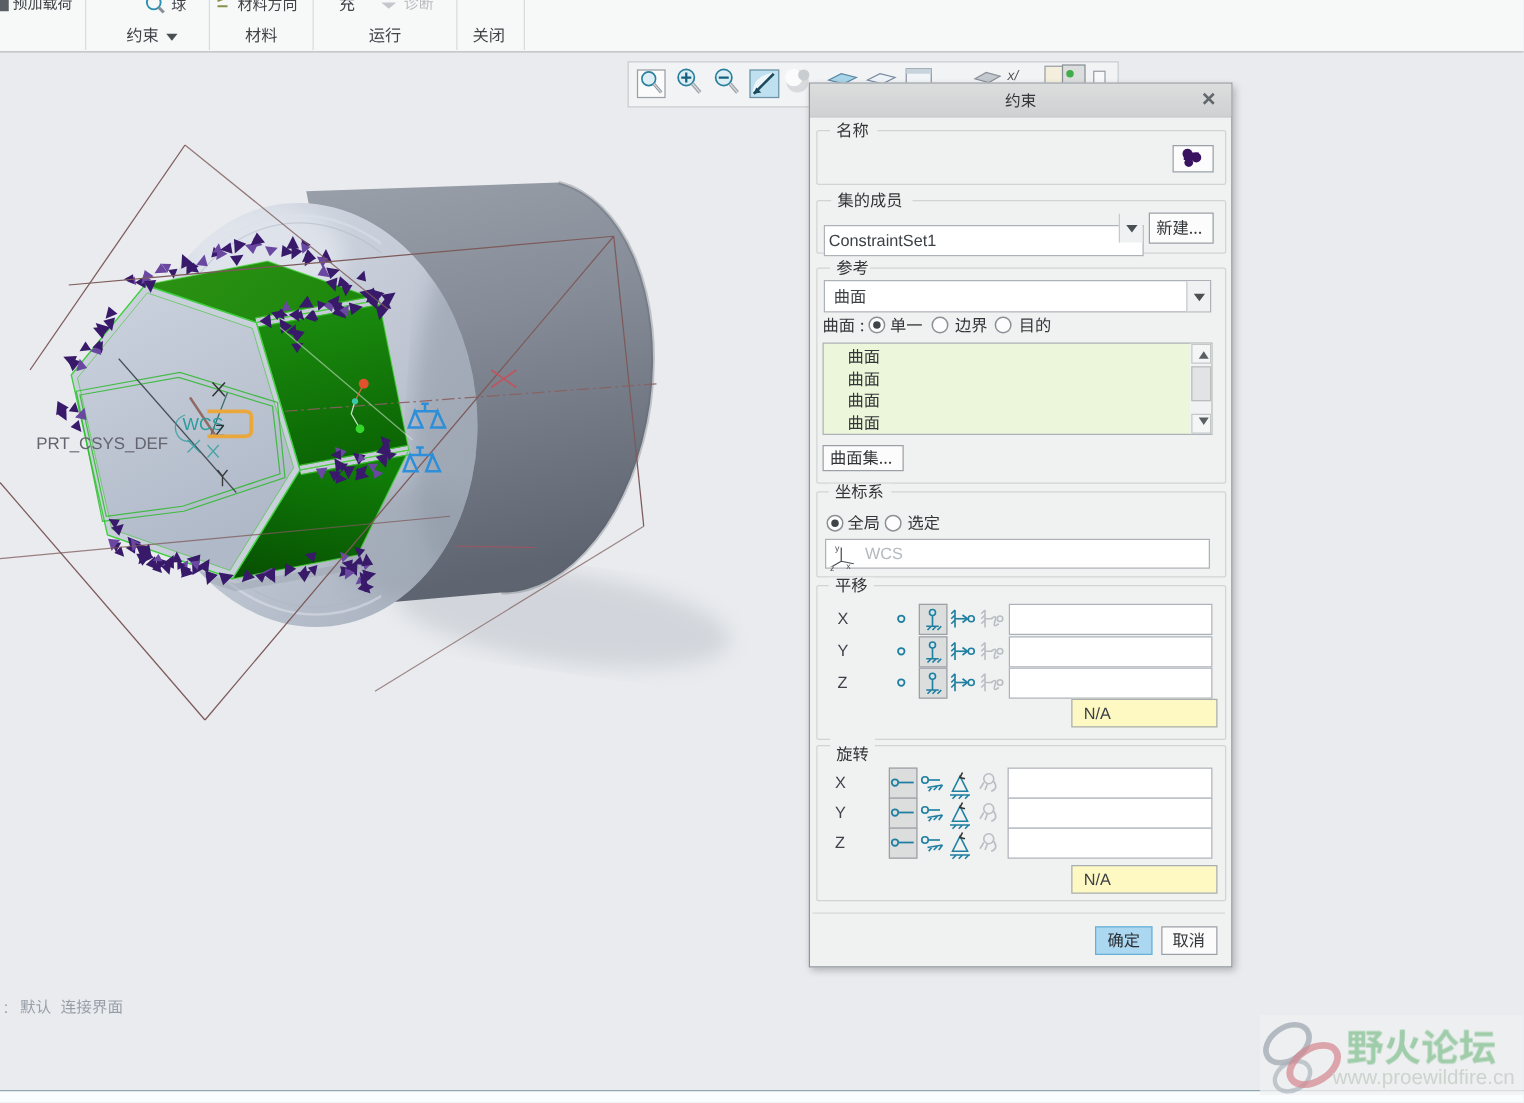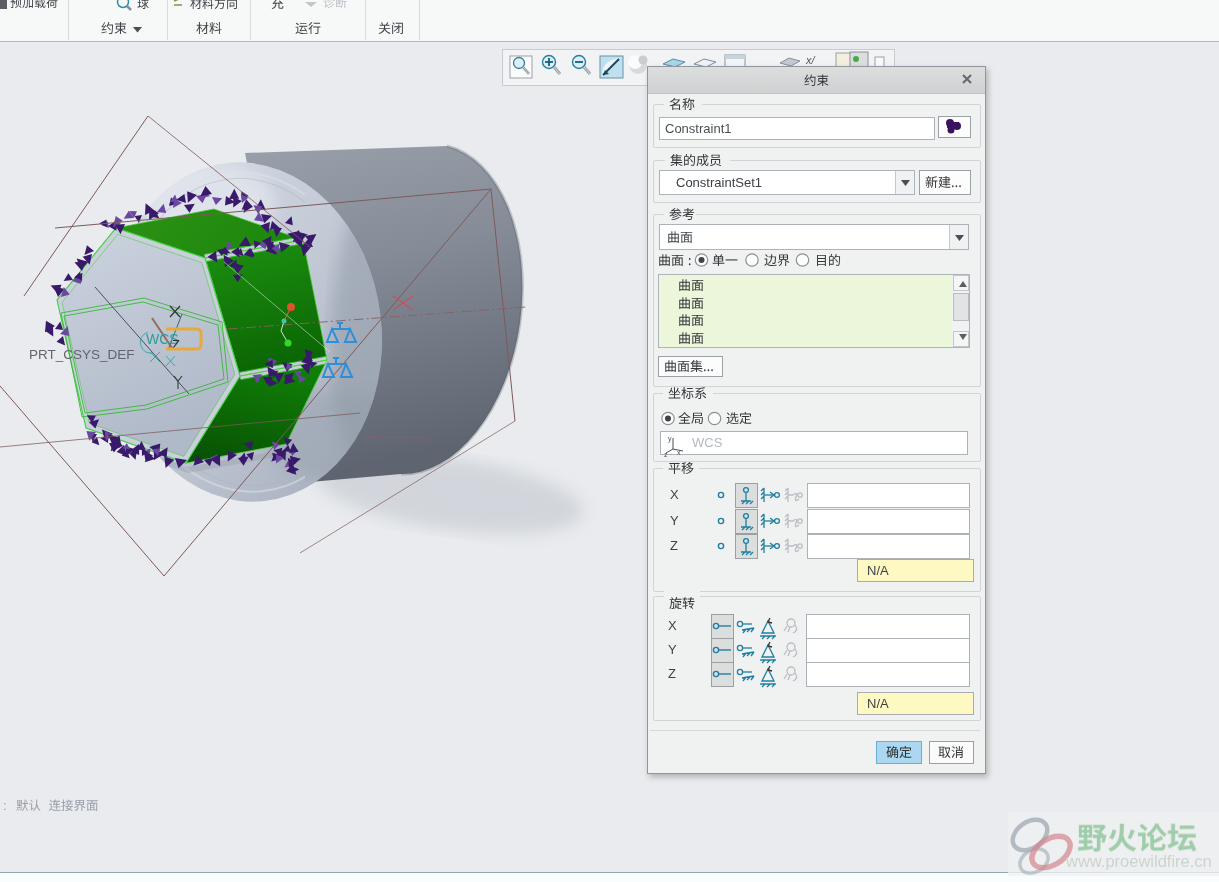--- a/index.html
+++ b/index.html
@@ -353,23 +353,22 @@
       </svg>
     </div>
     <div id="dlg">
       <div id="dlgtitle"></div>
       <div class="grp" style="left:5px;top:37px;width:326px;height:42px"></div>
       <div class="grp" style="left:5px;top:93px;width:326px;height:41px"></div>
       <div class="grp" style="left:5px;top:147px;width:326px;height:171px"></div>
       <div class="grp" style="left:5px;top:326px;width:326px;height:67px"></div>
       <div class="grp" style="left:5px;top:401px;width:326px;height:122px"></div>
       <div class="grp" style="left:5px;top:529px;width:326px;height:123px"></div>
-      <div class="inp" style="left:11px;top:50px;width:276px;height:23px;line-height:21px;padding-left:5px">Constraint1</div>
       <div class="btn" style="left:290px;top:49px;width:33px;height:22px"></div>
-      <div class="inp" style="left:11px;top:103px;width:256px;height:25px;line-height:23px;padding-left:16px;color:#3c4146">ConstraintSet1</div>
+      <div class="inp" style="left:11px;top:113px;width:256px;height:25px;line-height:23px;padding-left:3px;color:#3c4146">ConstraintSet1</div>
       <div class="combo-arrow" style="left:247px;top:104px;width:19px;height:23px"></div>
       <div class="btn" style="left:271px;top:103px;width:52px;height:25px"></div>
       <div class="inp" style="left:11px;top:157px;width:310px;height:26px"></div>
       <div class="combo-arrow" style="left:301px;top:158px;width:19px;height:24px"></div>
       <div class="abs" style="left:10px;top:207px;width:312px;height:74px;background:#ebf6da;border:1px solid #aeb3b8;box-sizing:border-box"></div>
       <div class="abs" style="left:304px;top:208px;width:17px;height:72px;background:#f1f2f3"></div>
       <div class="abs" style="left:305px;top:208px;width:16px;height:16px;background:#f4f5f5;border:1px solid #c3c7ca;box-sizing:border-box"></div>
       <div class="abs" style="left:305px;top:226px;width:16px;height:28px;background:#e2e3e4;border:1px solid #b9bdc0;box-sizing:border-box"></div>
       <div class="abs" style="left:305px;top:264px;width:16px;height:16px;background:#f4f5f5;border:1px solid #c3c7ca;box-sizing:border-box"></div>
       <div class="btn" style="left:10px;top:289px;width:65px;height:21px"></div>

